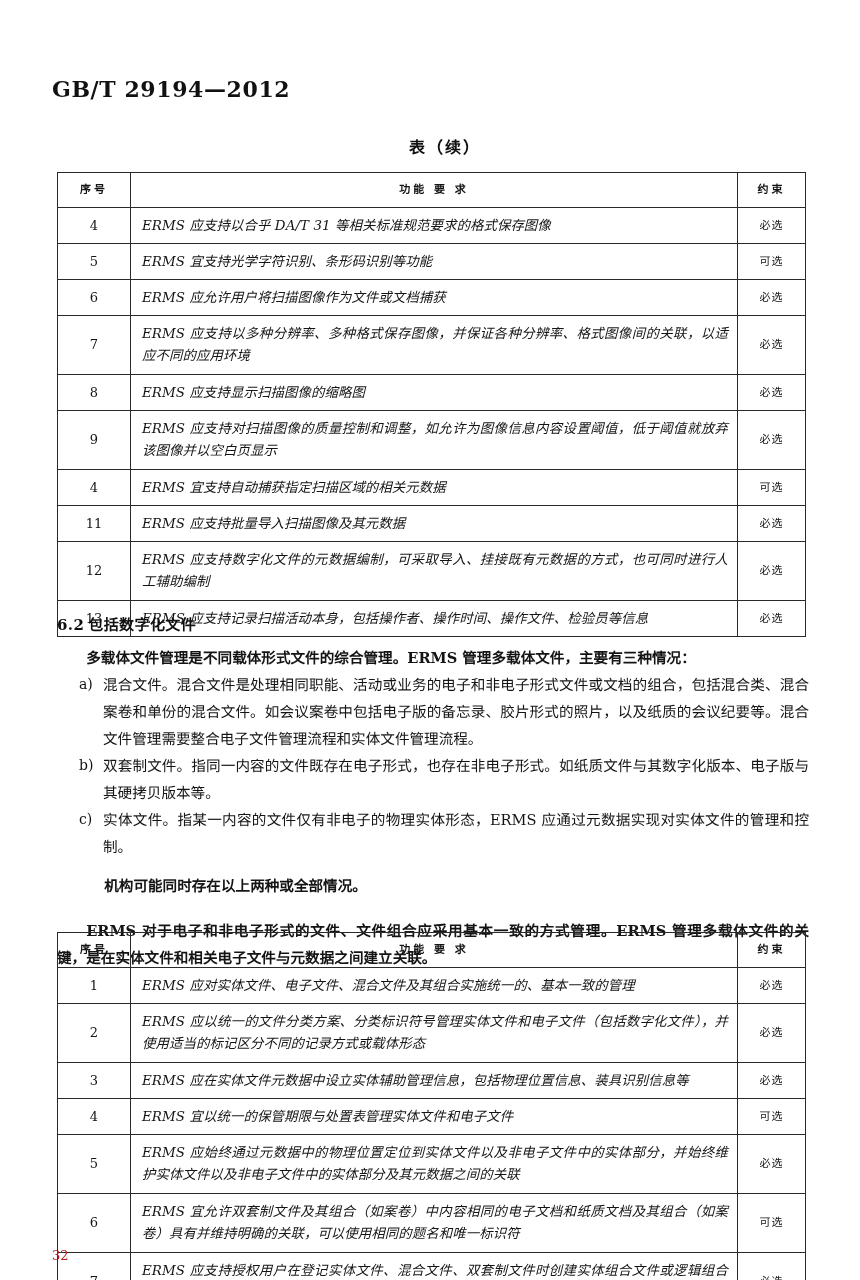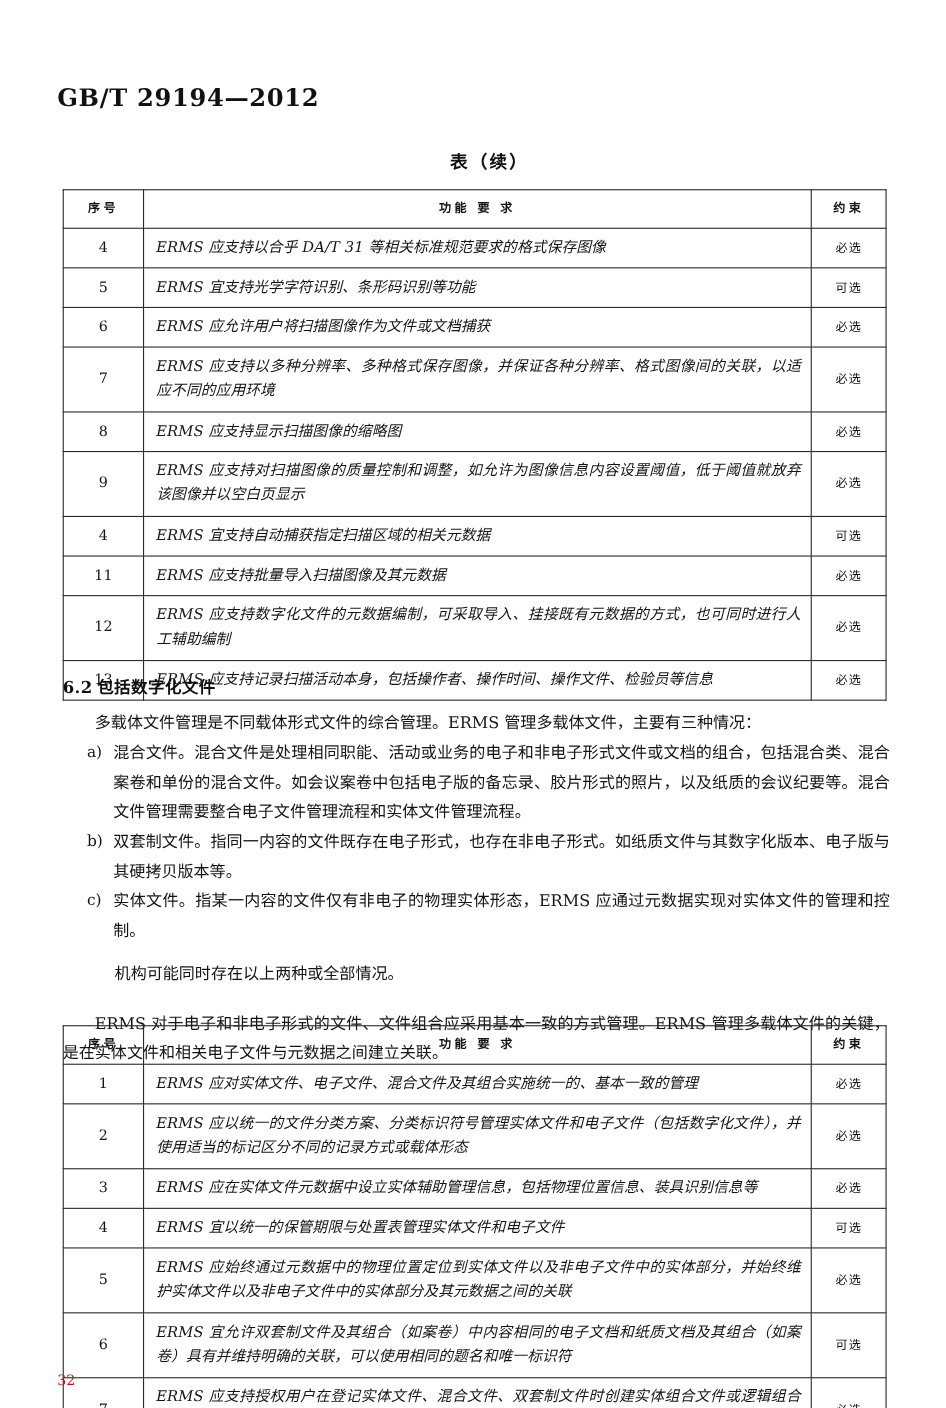--- a/index.html
+++ b/index.html
@@ -124,21 +124,21 @@
     width: 752px;
     font-size: 14.6px;
     line-height: 1.85;
     text-align: justify;
     text-justify: inter-ideograph;
     color: #141414;
   }
   .prose.intro  { top: 645px; }
   .prose.tail   { top: 855px; }
 
-  .para-indent { text-indent: 2em; }
+  .para-indent { text-indent: 2em; font-weight: bold; }
 
   .list-item {
     display: flex;
     align-items: flex-start;
     margin: 0;
   }
   .list-item .marker {
     flex: 0 0 auto;
     width: 46px;
     padding-left: 22px;

